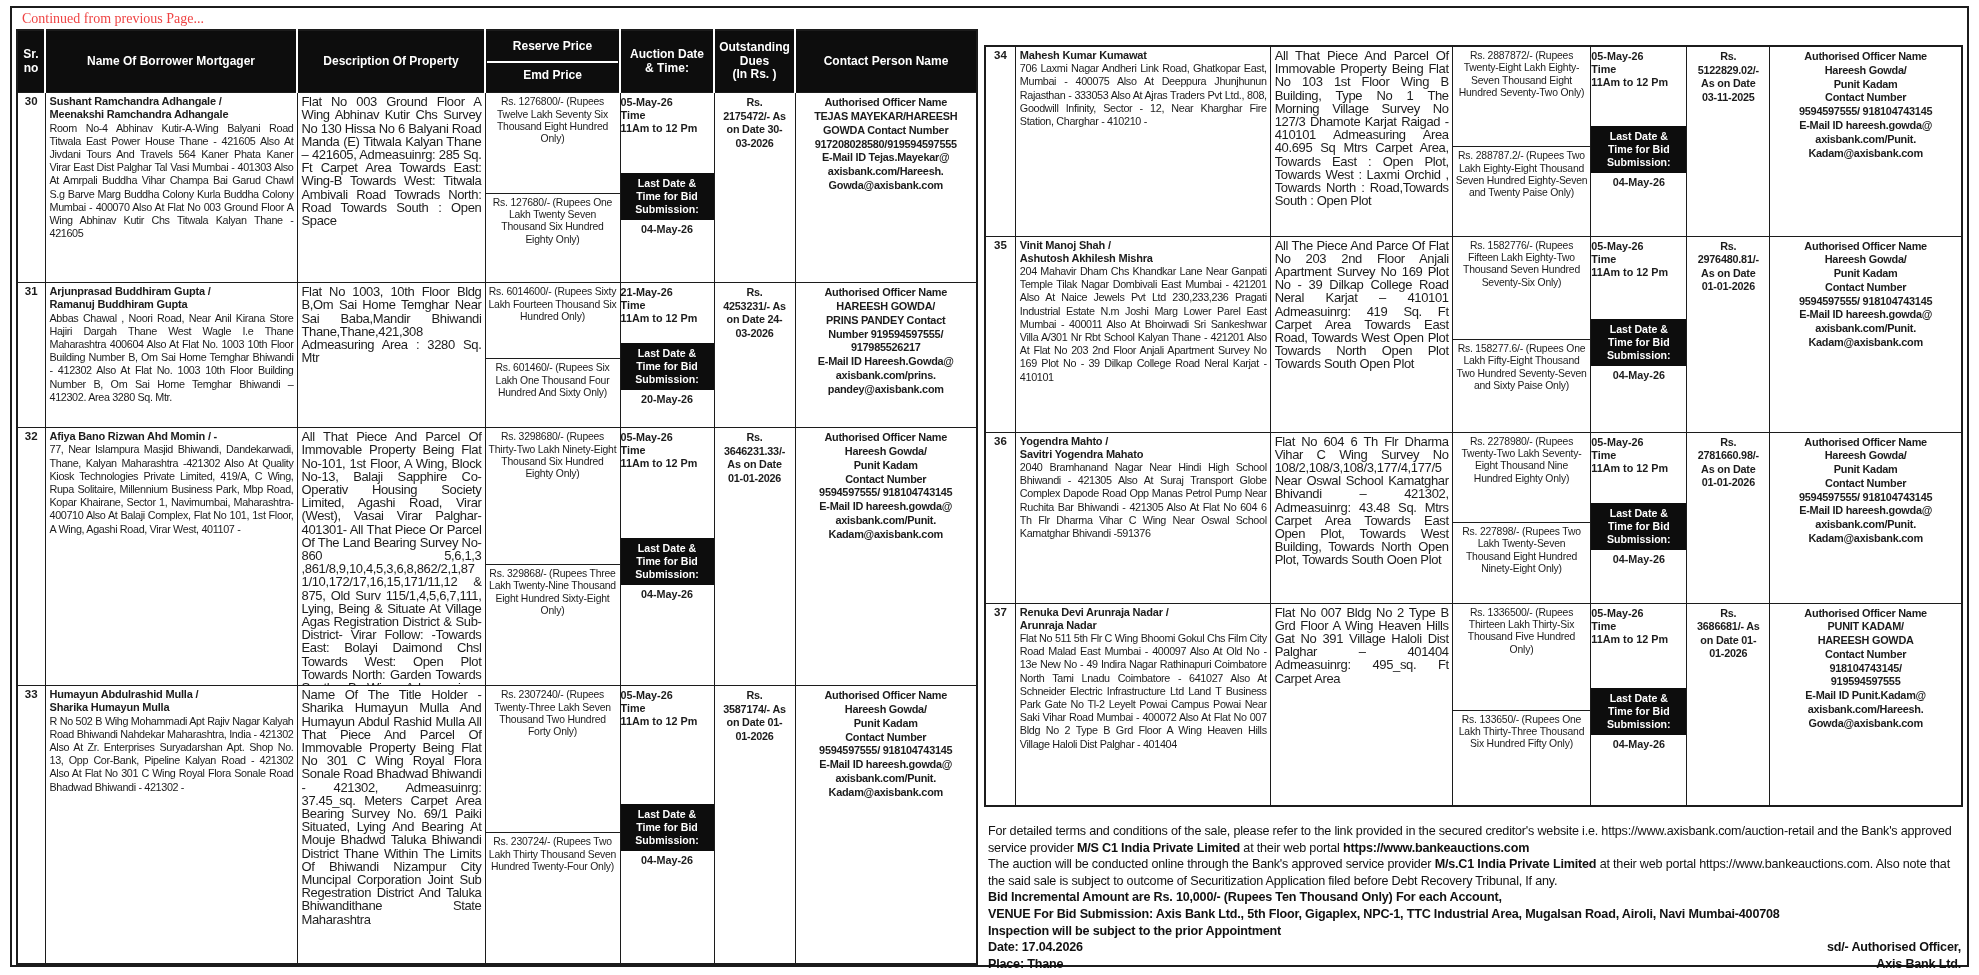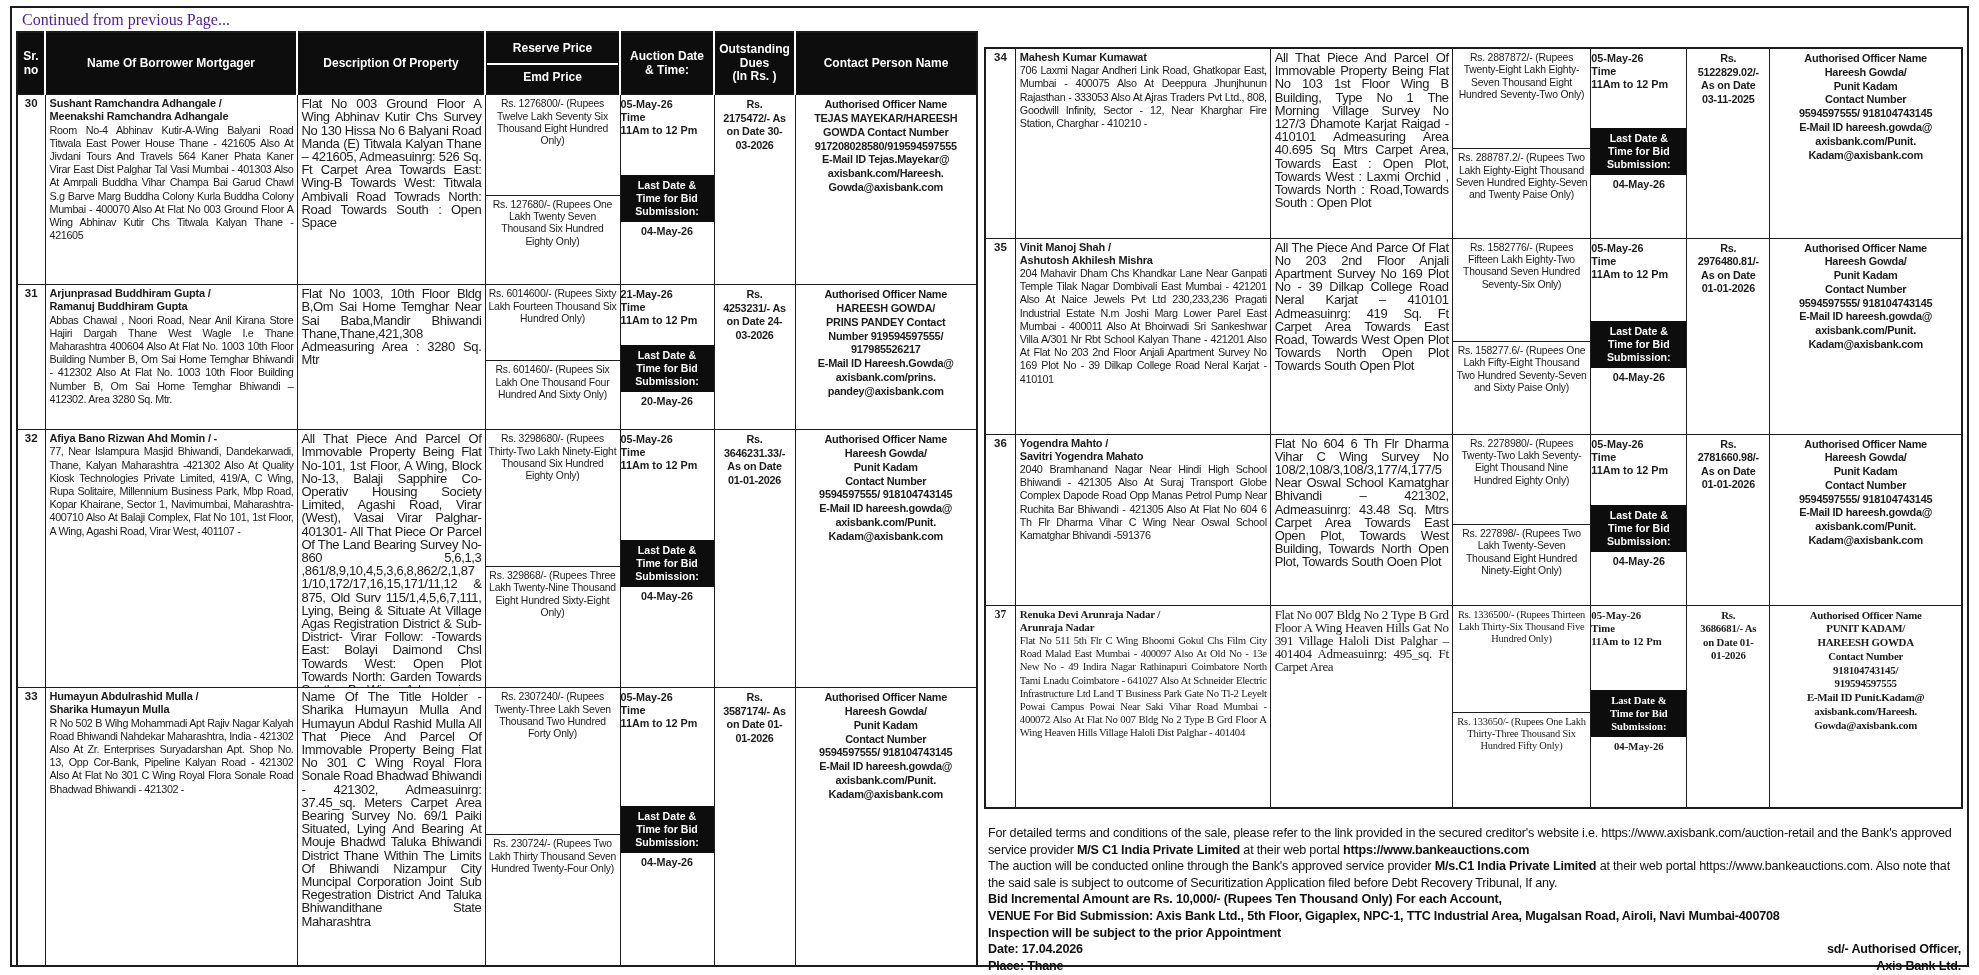--- a/index.html
+++ b/index.html
@@ -1,18 +1,18 @@
 <!DOCTYPE html>
 <html><head>
 <meta charset="utf-8">
 <style>
   html,body{margin:0;padding:0;background:#fff;}
   body{width:1979px;height:975px;overflow:hidden;font-family:"Liberation Sans",sans-serif;color:#1c1c1c;position:relative;}
   .frame{position:absolute;left:10px;top:6px;right:10px;bottom:8px;border:2px solid #1c1c1c;box-sizing:border-box;padding:2px 4px;}
-  .note{font-family:"Liberation Serif",serif;font-size:16px;color:#4c1d95;padding:1px 0 2px 6px;}
+  .note{font-family:"Liberation Serif",serif;font-size:14px;color:#ef4444;padding:1px 0 2px 6px;}
   .cols{display:flex;gap:8px;}
   .left-col{width:960px;flex:none;}
   .right-col{flex:1;min-width:0;padding-top:16px;}
 
   table{border-collapse:collapse;table-layout:fixed;width:100%;border:2px solid #1c1c1c;}
   td,th{border:1.5px solid #1c1c1c;box-sizing:border-box;vertical-align:top;padding:0;}
 
   
   thead th{background:#0d0d0d;color:#fff;font-weight:bold;font-size:12px;line-height:1.15;
            text-align:center;vertical-align:middle;white-space:pre-line;height:42px;padding:2px 1px;}
@@ -22,21 +22,21 @@
   .th-split > div:first-child{border-bottom:2px solid #fff;}
 
   
   #left-body tr:nth-child(1){height:190px;}
   #left-body tr:nth-child(2){height:145px;}
   #left-body tr:nth-child(3){height:258px;}
   #left-body tr:nth-child(4){height:278px;}
   #right-body tr:nth-child(1){height:190px;}
   #right-body tr:nth-child(2){height:196px;margin-left:42px;}
   #right-body tr:nth-child(3){height:171px;}
-  #right-body tr:nth-child(4){height:203px;font-family:Liberation Serif, serif;}
+  #right-body tr:nth-child(4){height:203px;}
 
   td.cellhost{position:relative;}
   .cellfill{position:absolute;inset:0;overflow:hidden;}
 
   .c-sr{font-weight:bold;font-size:11.5px;text-align:center;padding-top:2px;}
   .bname{font-weight:bold;font-size:11px;line-height:13.2px;white-space:pre-line;padding:2px 3px 0 4px;letter-spacing:-0.2px;}
   .baddr{font-size:10.8px;line-height:13.2px;text-align:justify;padding:0 3px 2px 4px;letter-spacing:-0.35px;}
   .desc{font-size:13px;line-height:13.2px;text-align:justify;padding:2px 3px 2px 4px;letter-spacing:-0.35px;}
 
   .res-wrap{position:absolute;inset:0;display:flex;flex-direction:column;overflow:hidden;}
@@ -102,21 +102,21 @@
   <tr>
     <td class="c-sr">30</td>
     <td class="cellhost">
       <div class="cellfill">
         <div class="bname">Sushant Ramchandra Adhangale /
 Meenakshi Ramchandra Adhangale</div>
         <div class="baddr">Room No-4 Abhinav Kutir-A-Wing Balyani Road Titwala East Power House Thane - 421605 Also At Jivdani Tours And Travels 564 Kaner Phata Kaner Virar East Dist Palghar Tal Vasi Mumbai - 401303 Also At Amrpali Buddha Vihar Champa Bai Garud Chawl S.g Barve Marg Buddha Colony Kurla Buddha Colony Mumbai - 400070 Also At Flat No 003 Ground Floor A Wing Abhinav Kutir Chs Titwala Kalyan Thane - 421605</div>
       </div>
     </td>
     <td class="cellhost">
-      <div class="cellfill desc">Flat No 003 Ground Floor A Wing Abhinav Kutir Chs Survey No 130 Hissa No 6 Balyani Road Manda (E) Titwala Kalyan Thane – 421605, Admeasuinrg: 526 Sq. Ft Carpet Area Towards East: Wing-B Towards West: Titwala Ambivali Road Towrads North: Road Towards South : Open Space</div>
+      <div class="cellfill desc">Flat No 003 Ground Floor A Wing Abhinav Kutir Chs Survey No 130 Hissa No 6 Balyani Road Manda (E) Titwala Kalyan Thane – 421605, Admeasuinrg: 285 Sq. Ft Carpet Area Towards East: Wing-B Towards West: Titwala Ambivali Road Towrads North: Road Towards South : Open Space</div>
     </td>
     <td class="cellhost">
       <div class="res-wrap">
         <div class="res-top">Rs. 1276800/- (Rupees Twelve Lakh Seventy Six Thousand Eight Hundred Only)</div>
         <div class="res-bot">Rs. 127680/- (Rupees One Lakh Twenty Seven Thousand Six Hundred Eighty Only)</div>
       </div>
     </td>
     <td class="cellhost">
       <div class="auc-wrap">
         <div class="auc-date">05-May-26

